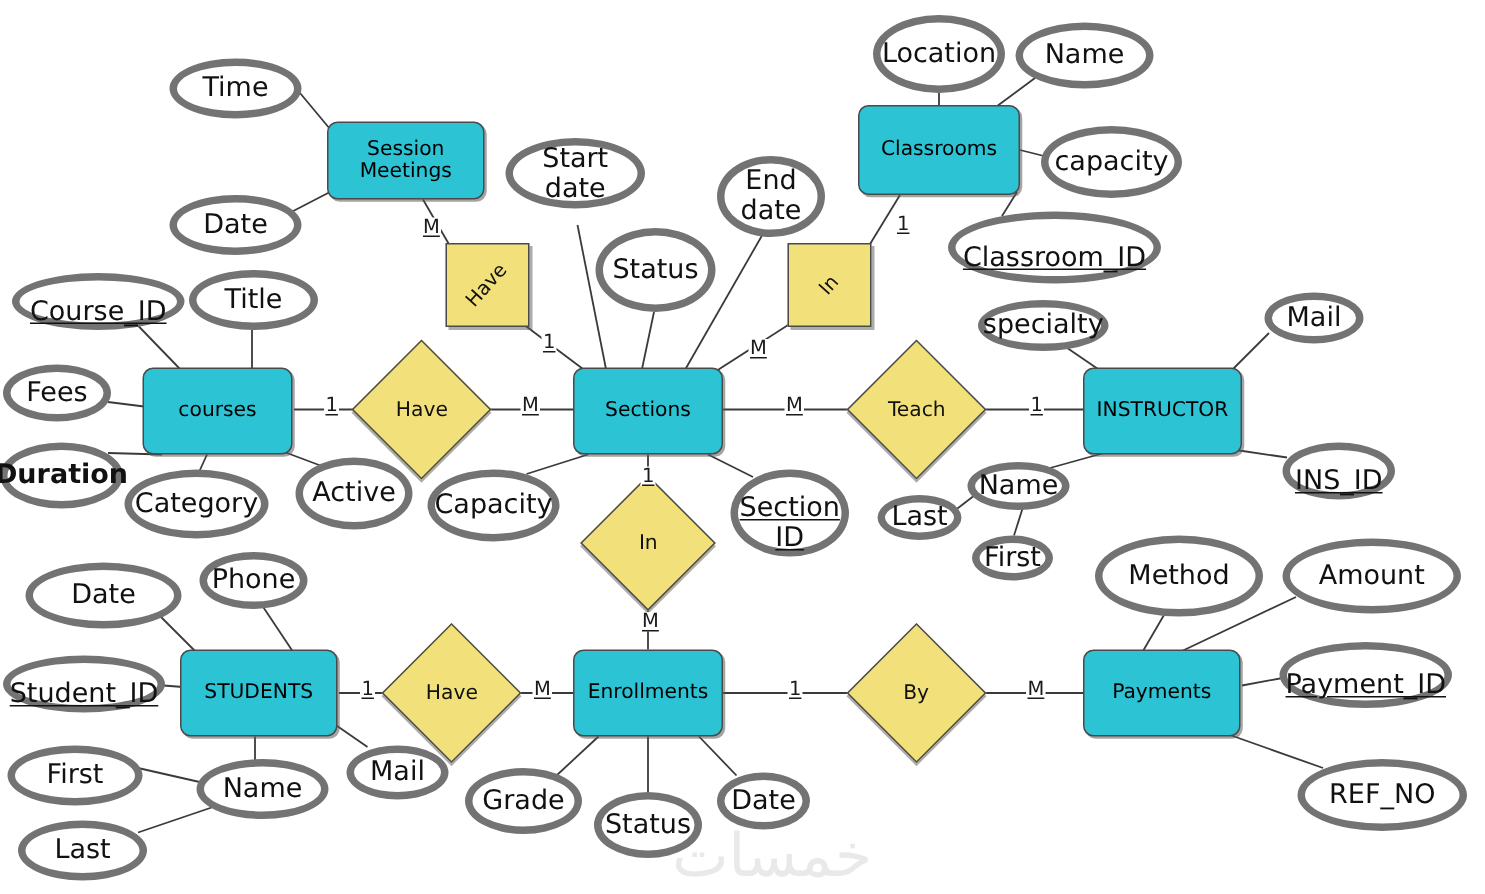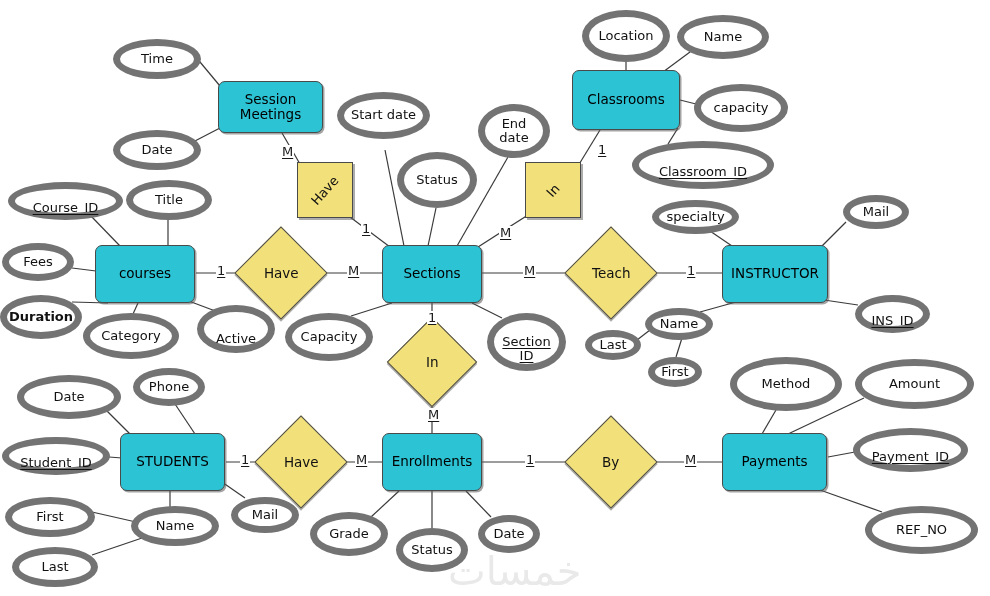--- a/index.html
+++ b/index.html
@@ -39,23 +39,23 @@
     border-radius: 7px;
     box-shadow: 1.5px 1.5px 0 rgba(90,90,90,0.55);
     font-size: 13.5px;
     color: #000000;
     line-height: 1.12;
     z-index: 3;
   }
   
   .attribute {
     background: #ffffff;
-    border: 7px solid #737373;
+    border: 5px solid #737373;
     border-radius: 50%;
-    font-size: 13px;
+    font-size: 18px;
     color: #111111;
     line-height: 1.1;
     z-index: 3;
   }
   .attribute .pk {
     text-decoration: underline;
     text-underline-offset: 1.5px;
     margin-top: 14px;
   }
   
@@ -242,21 +242,21 @@
       </div>
       <div class="node attribute" style="left: 2px; top: 243px; width: 72px; height: 38px;">
         <span>Fees</span>
       </div>
       <div class="node attribute" style="left: 0px; top: 295px; width: 82px; height: 44px; font-weight: bold;">
         <span>Duration</span>
       </div>
       <div class="node attribute" style="left: 83px; top: 313px; width: 96px; height: 46px; text-align: right;">
         <span>Category</span>
       </div>
-      <div class="node attribute" style="left: 197px; top: 305px; width: 78px; height: 48px; align-items: flex-end;">
+      <div class="node attribute" style="left: 197px; top: 305px; width: 78px; height: 48px;">
         <span>Active</span>
       </div>
       <div class="node attribute" style="left: 337px; top: 92px; width: 93px; height: 47px; align-items: center;">
         <span>Start date</span>
       </div>
       <div class="node attribute" style="left: 397px; top: 152px; width: 80px; height: 56px;">
         <span>Status</span>
       </div>
       <div class="node attribute" style="left: 478px; top: 104px; width: 72px; height: 54px;">
         <span>End<br>date</span>

